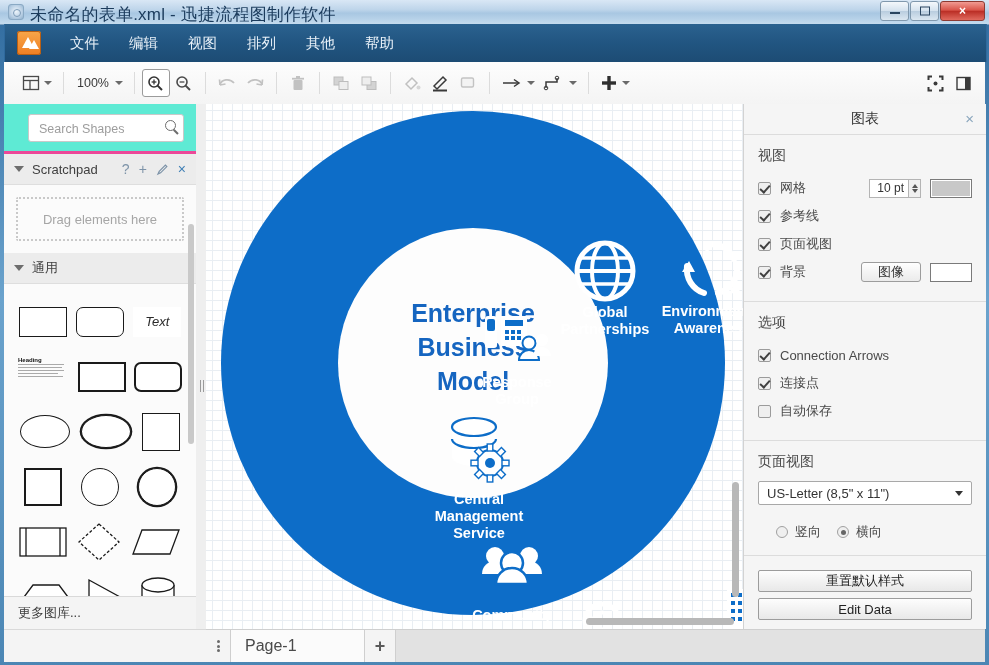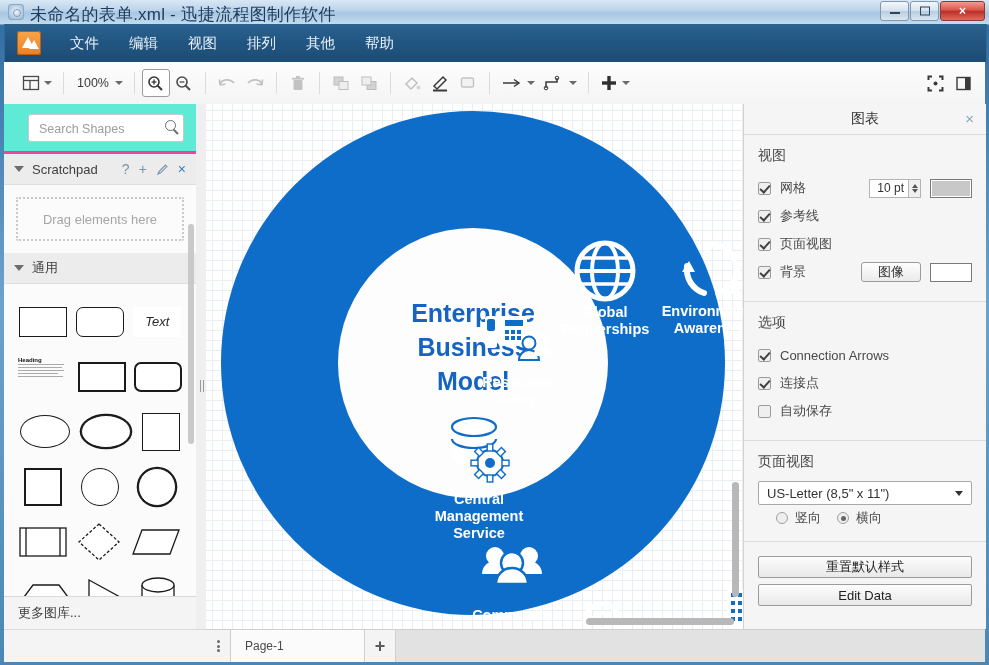--- a/index.html
+++ b/index.html
@@ -158,38 +158,38 @@
     box-shadow:inset 0 0 0 1px #fff;box-sizing:border-box;}
   .swatch.white{background:#fff;}
   .btnsm{height:20px;padding:0 16px;border:1px solid #9c9c9c;border-radius:3px;
     background:linear-gradient(180deg,#fefefe 0%,#ebebeb 100%);font-size:13px;color:#333;
     display:flex;align-items:center;justify-content:center;box-sizing:border-box;}
   .selectbox{width:100%;height:24px;border:1px solid #a8a8a8;background:#fff;border-radius:2px;
     display:flex;align-items:center;padding:0 8px;font-size:13px;color:#333;box-sizing:border-box;
     position:relative;}
   .selectbox .cv{position:absolute;right:8px;top:9px;width:0;height:0;
     border-left:4px solid transparent;border-right:4px solid transparent;border-top:5px solid #333;}
-  .radiorow{display:flex;align-items:center;margin-top:4px;padding-left:18px;}
+  .radiorow{display:flex;align-items:center;margin-top:18px;padding-left:18px;}
   .rd{width:12px;height:12px;border-radius:50%;border:1px solid #a0a0a0;background:#efefef;
     margin-right:7px;position:relative;box-sizing:border-box;}
   .rd.on:after{content:"";position:absolute;left:2.5px;top:2.5px;width:5px;height:5px;
     border-radius:50%;background:#666;}
   .rd-lbl{font-size:13px;color:#4a4a4a;margin-right:16px;}
   .btnwide{width:100%;height:22px;border:1px solid #9c9c9c;border-radius:2px;
     background:linear-gradient(180deg,#fdfdfd 0%,#e8e8e8 100%);font-size:13px;color:#222;
     display:flex;align-items:center;justify-content:center;margin-bottom:6px;box-sizing:border-box;}
 
   
   .bottombar{position:absolute;left:206px;top:629px;width:779px;height:32px;
     background:#ebebeb;border-top:1px solid #cfcfcf;display:flex;align-items:stretch;}
   .pg-menu{width:24px;border-right:1px solid #cfcfcf;display:flex;align-items:center;
     justify-content:center;background:#f4f4f4;}
   .pg-menu b{display:block;width:3px;height:3px;border-radius:50%;background:#6a6a6a;margin:1.3px 0;}
   .pg-tab{min-width:134px;display:flex;align-items:center;padding:0 14px;background:#fbfbfb;
-    border-right:1px solid #cfcfcf;font-size:12px;color:#4a4a4a;box-sizing:border-box;}
+    border-right:1px solid #cfcfcf;font-size:16px;color:#4a4a4a;box-sizing:border-box;}
   .pg-add{width:30px;display:flex;align-items:center;justify-content:center;background:#f4f4f4;
     border-right:1px solid #cfcfcf;font-size:18px;color:#5a5a5a;font-weight:bold;}
   .pg-rest{flex:1;background:#e2e2e2;}
   .lp-bottomfill{position:absolute;left:4px;top:629px;width:202px;height:32px;background:#f4f4f4;
     border-top:1px solid #d9d9d9;}
 </style>
 </head>
 <body>
 
 <div id="app">

